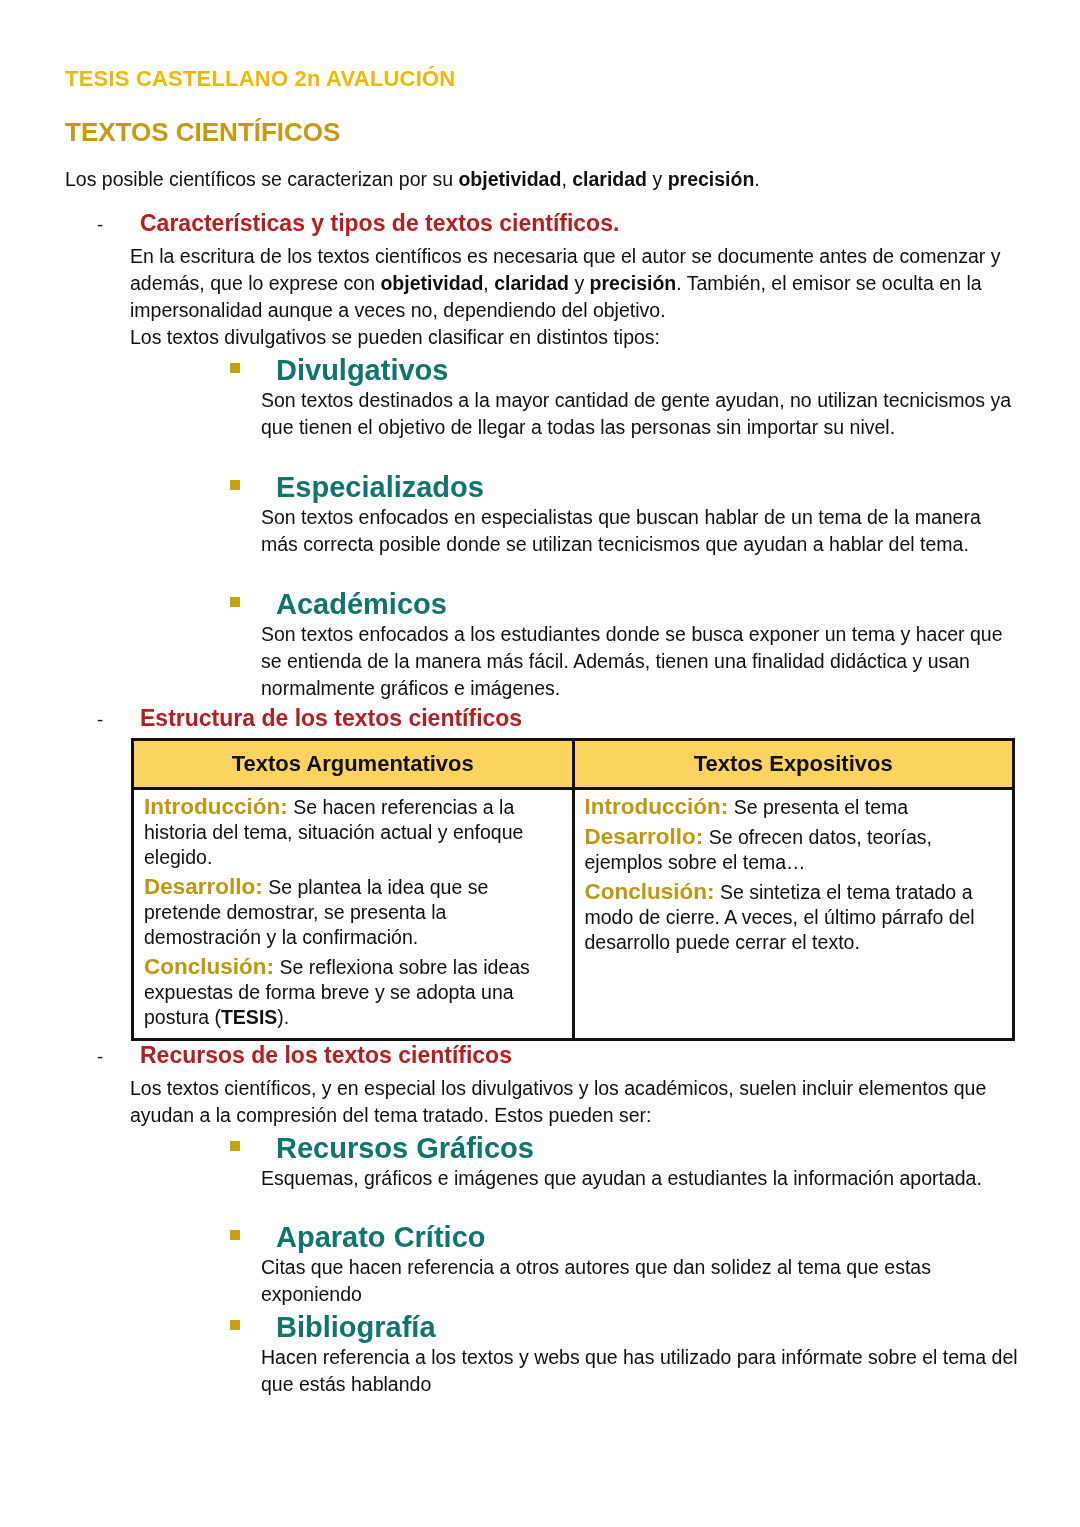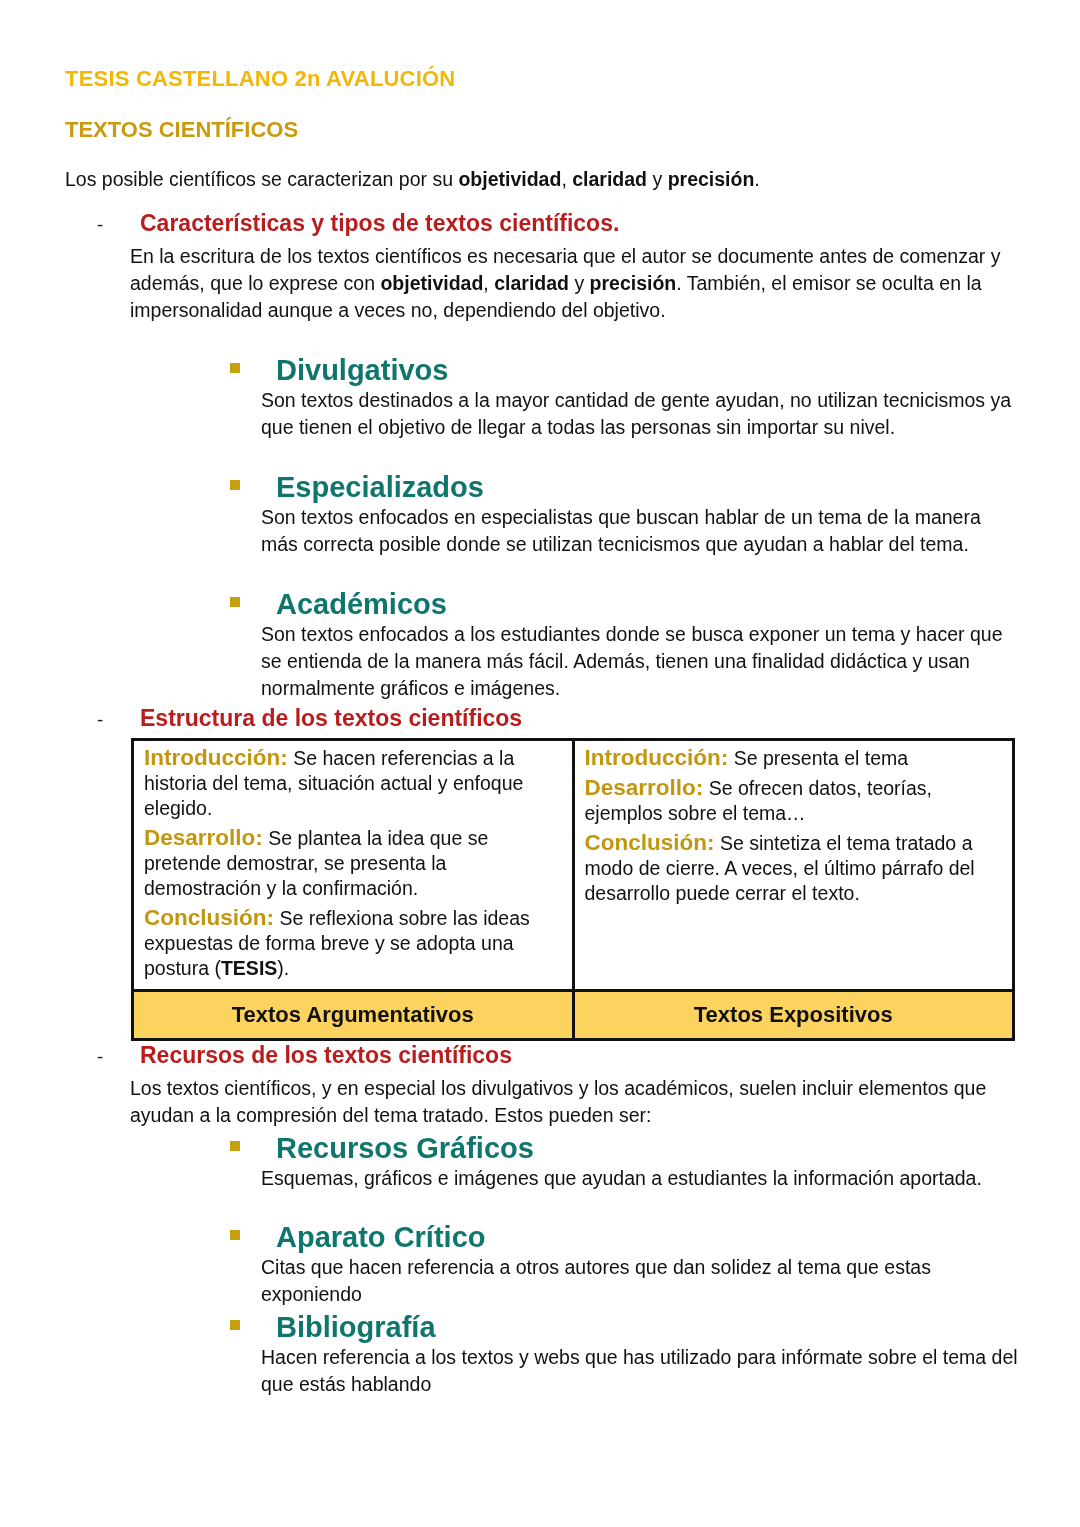--- a/index.html
+++ b/index.html
@@ -1,21 +1,21 @@
 <!DOCTYPE html>
 <html><head>
   <meta charset="utf-8">
   <style>
     html, body { margin: 0; padding: 0; background: #ffffff; }
     body { width: 1080px; height: 1527px; position: relative; overflow: hidden;
            font-family: "Liberation Sans", sans-serif; color: #111; }
     .abs { position: absolute; }
     .title-main { left: 65px; top: 66px; font-family: "Liberation Sans", sans-serif; font-weight: bold;
                   font-size: 22px; color: #f2b705; letter-spacing: 0.2px; }
-    .title-sub { left: 65px; top: 117px; font-weight: bold; font-size: 22px; color: #c99a0e; }
+    .title-sub { left: 65px; top: 117px; font-weight: bold; font-size: 26px; color: #c99a0e; }
     .lead { left: 65px; top: 168px; font-size: 19.5px; }
     .dash { left: 97px; font-size: 19px; color: #222; }
     .h2 { left: 140px; font-weight: bold; font-size: 23px; color: #b91c1c; }
     .para { left: 130px; width: 880px; font-size: 19.5px; line-height: 27px; }
     .bullet { left: 230px; width: 10px; height: 10px; background: #c9a10f; }
     .h3 { left: 276px; font-weight: bold; font-size: 29px; color: #0f766e; }
     .sub { left: 261px; width: 760px; font-size: 19.5px; line-height: 27px; }
     b { font-weight: bold; }
 
     table.struct { position: absolute; left: 131px; top: 738px; width: 884px; border-collapse: collapse;
@@ -33,54 +33,55 @@
 <div class="abs title-main">TESIS CASTELLANO 2n AVALUCIÓN</div>
 <div class="abs title-sub">TEXTOS CIENTÍFICOS</div>
 <div class="abs lead">
   <span>Los posible científicos se caracterizan por su </span><b>objetividad</b><span>, </span><b>claridad</b><span> y </span><b>precisión</b><span>.</span>
 </div>
 
 <div class="abs dash" style="top:214px;">-</div>
 <div class="abs h2" style="top:210px;">Características y tipos de textos científicos.</div>
 <div class="abs para" style="top:243px;">
   <span>En la escritura de los textos científicos es necesaria que el autor se documente antes de comenzar y además, que lo exprese con </span><b>objetividad</b><span>, </span><b>claridad</b><span> y </span><b>precisión</b><span>. También, el emisor se oculta en la impersonalidad aunque a veces no, dependiendo del objetivo.</span><br>
+  <span>Los textos divulgativos se pueden clasificar en distintos tipos:</span>
 </div>
 
 <div class="abs bullet" style="top:363px;"></div>
 <div class="abs h3" style="top:354px;">Divulgativos</div>
 <div class="abs sub" style="top:387px;">Son textos destinados a la mayor cantidad de gente ayudan, no utilizan tecnicismos ya que tienen el objetivo de llegar a todas las personas sin importar su nivel.</div>
 
 <div class="abs bullet" style="top:480px;"></div>
 <div class="abs h3" style="top:471px;">Especializados</div>
 <div class="abs sub" style="top:504px;">Son textos enfocados en especialistas que buscan hablar de un tema de la manera más correcta posible donde se utilizan tecnicismos que ayudan a hablar del tema.</div>
 
 <div class="abs bullet" style="top:597px;"></div>
 <div class="abs h3" style="top:588px;">Académicos</div>
 <div class="abs sub" style="top:621px;">Son textos enfocados a los estudiantes donde se busca exponer un tema y hacer que se entienda de la manera más fácil. Además, tienen una finalidad didáctica y usan normalmente gráficos e imágenes.</div>
 
 <div class="abs dash" style="top:709px;">-</div>
 <div class="abs h2" style="top:705px;">Estructura de los textos científicos</div>
 
 <table class="struct">
   <tbody>
       <tr>
+    <th style="width:50%;">Textos Argumentativos</th>
+    <th>Textos Expositivos</th>
+  </tr>
+  <tr>
     <td>
       <span class="cell-line"><span class="lbl">Introducción:</span><span> Se hacen referencias a la historia del tema, situación actual y enfoque elegido.</span></span>
       <span class="cell-line"><span class="lbl">Desarrollo:</span><span> Se plantea la idea que se pretende demostrar, se presenta la demostración y la confirmación.</span></span>
       <span class="cell-line"><span class="lbl">Conclusión:</span><span> Se reflexiona sobre las ideas expuestas de forma breve y se adopta una postura (</span><b>TESIS</b><span>).</span></span>
     </td>
     <td>
       <span class="cell-line"><span class="lbl">Introducción:</span><span> Se presenta el tema</span></span>
       <span class="cell-line"><span class="lbl">Desarrollo:</span><span> Se ofrecen datos, teorías, ejemplos sobre el tema…</span></span>
       <span class="cell-line"><span class="lbl">Conclusión:</span><span> Se sintetiza el tema tratado a modo de cierre. A veces, el último párrafo del desarrollo puede cerrar el texto.</span></span>
     </td>
-  </tr>
-  <tr>
-    <th style="width:50%;">Textos Argumentativos</th>
-    <th>Textos Expositivos</th>
   </tr>
 </tbody>
   </table>
 
 <div class="abs dash" style="top:1046px;">-</div>
 <div class="abs h2" style="top:1042px;">Recursos de los textos científicos</div>
 <div class="abs para" style="top:1075px;">Los textos científicos, y en especial los divulgativos y los académicos, suelen incluir elementos que ayudan a la compresión del tema tratado. Estos pueden ser:</div>
 
 <div class="abs bullet" style="top:1141px;"></div>
 <div class="abs h3" style="top:1132px;">Recursos Gráficos</div>

